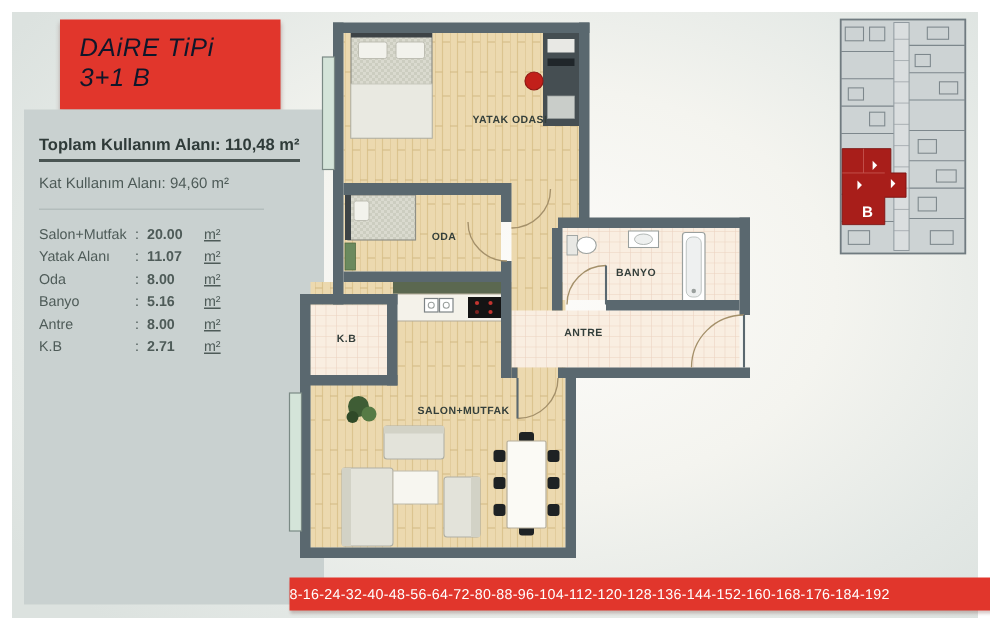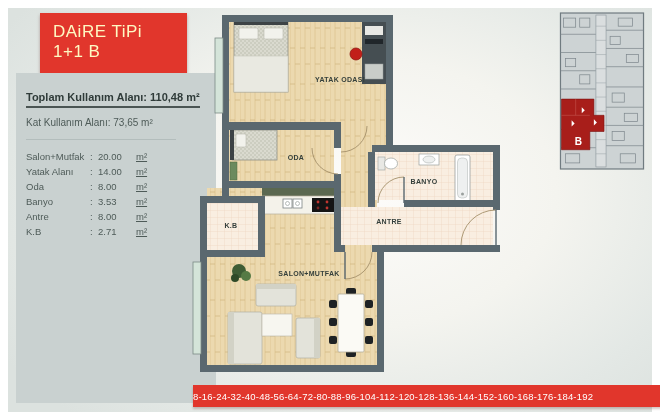--- a/index.html
+++ b/index.html
@@ -3,78 +3,78 @@
 <meta charset="utf-8">
 <style>
   html,body{margin:0;padding:0;background:#9aa3a3;}
   *{box-sizing:border-box;}
   .stage{position:relative;width:660px;height:420px;background:#ffffff;font-family:"Liberation Sans",sans-serif;overflow:hidden;outline:1px solid #c9cfcc;}
   .canvas{position:absolute;left:8px;top:8px;right:8px;bottom:8px;
     background:radial-gradient(ellipse 430px 300px at 355px 185px,#fdfcfa 0%,#f4f4ef 45%,#e3e8e5 80%,#dce2df 100%);}
   
   .title-box{position:absolute;left:32px;top:5px;width:147px;height:60px;background:#e1362c;
     box-shadow:0 2px 3px rgba(90,30,25,.35);padding:9px 0 0 13px;}
-  .title-box .t{font-size:17px;line-height:20px;letter-spacing:.5px;color:#fef9c3;font-weight:400;}
+  .title-box .t{font-size:17px;line-height:20px;letter-spacing:.5px;color:#0f172a;font-weight:400;font-style:italic;}
   .info-panel{position:absolute;left:8px;top:65px;width:200px;height:330px;background:#c9d1d0;padding:14px 8px 0 10px;}
   .total-area{display:inline-block;font-size:11px;font-weight:bold;color:#2f3b39;border-bottom:2px solid #4a5553;padding-bottom:3px;}
   .floor-area{margin-top:9px;font-size:10px;color:#4e5b58;}
   .divider{height:1px;background:#b3bdbc;margin:11px 0 9px 0;width:150px;}
   .arearow{display:flex;align-items:baseline;font-size:9.5px;color:#4e5b58;line-height:15px;}
   .arearow .nm{width:64px;flex:0 0 64px;}
   .arearow .sp{width:8px;flex:0 0 8px;text-align:left;}
-  .arearow .vl{width:38px;flex:0 0 38px;}
+  .arearow .vl{width:38px;flex:0 0 38px;font-weight:bold;}
   .arearow .un{flex:0 0 auto;text-decoration:underline;}
   
   .numbers-bar{position:absolute;left:185px;top:377px;width:472px;height:22px;background:#e1362c;
     display:flex;align-items:center;justify-content:flex-start;box-shadow:0 2px 2px rgba(90,30,25,.25);}
   .numbers-bar span{color:#ffffff;font-size:9.5px;letter-spacing:.2px;white-space:nowrap;}
   
   .plan-svg{position:absolute;left:182px;top:0px;}
   .map-svg{position:absolute;left:550px;top:4px;}
   svg text{font-family:"Liberation Sans",sans-serif;}
   .room-label{font-size:7px;font-weight:bold;fill:#343f3b;letter-spacing:.3px;}
 </style>
 </head>
 <body>
 
 <div class="stage">
   <div class="canvas">
 
     <div class="title-box">
       <div class="t">DAiRE TiPi</div>
-      <div class="t">1+1 B</div>
+      <div class="t">3+1 B</div>
     </div>
 
     <div class="info-panel">
       <span class="total-area">Toplam Kullanım Alanı: 110,48 m²</span>
-      <div class="floor-area">Kat Kullanım Alanı: 73,65 m²</div>
+      <div class="floor-area">Kat Kullanım Alanı: 94,60 m²</div>
       <div class="divider"></div>
 
       <div class="arearow">
         <span class="nm">Salon+Mutfak</span>
         <span class="sp">:</span>
         <span class="vl">20.00</span>
         <span class="un">m²</span>
       </div>
       <div class="arearow">
         <span class="nm">Yatak Alanı</span>
         <span class="sp">:</span>
-        <span class="vl">14.00</span>
+        <span class="vl">11.07</span>
         <span class="un">m²</span>
       </div>
       <div class="arearow">
         <span class="nm">Oda</span>
         <span class="sp">:</span>
         <span class="vl">8.00</span>
         <span class="un">m²</span>
       </div>
       <div class="arearow">
         <span class="nm">Banyo</span>
         <span class="sp">:</span>
-        <span class="vl">3.53</span>
+        <span class="vl">5.16</span>
         <span class="un">m²</span>
       </div>
       <div class="arearow">
         <span class="nm">Antre</span>
         <span class="sp">:</span>
         <span class="vl">8.00</span>
         <span class="un">m²</span>
       </div>
       <div class="arearow">
         <span class="nm">K.B</span>

